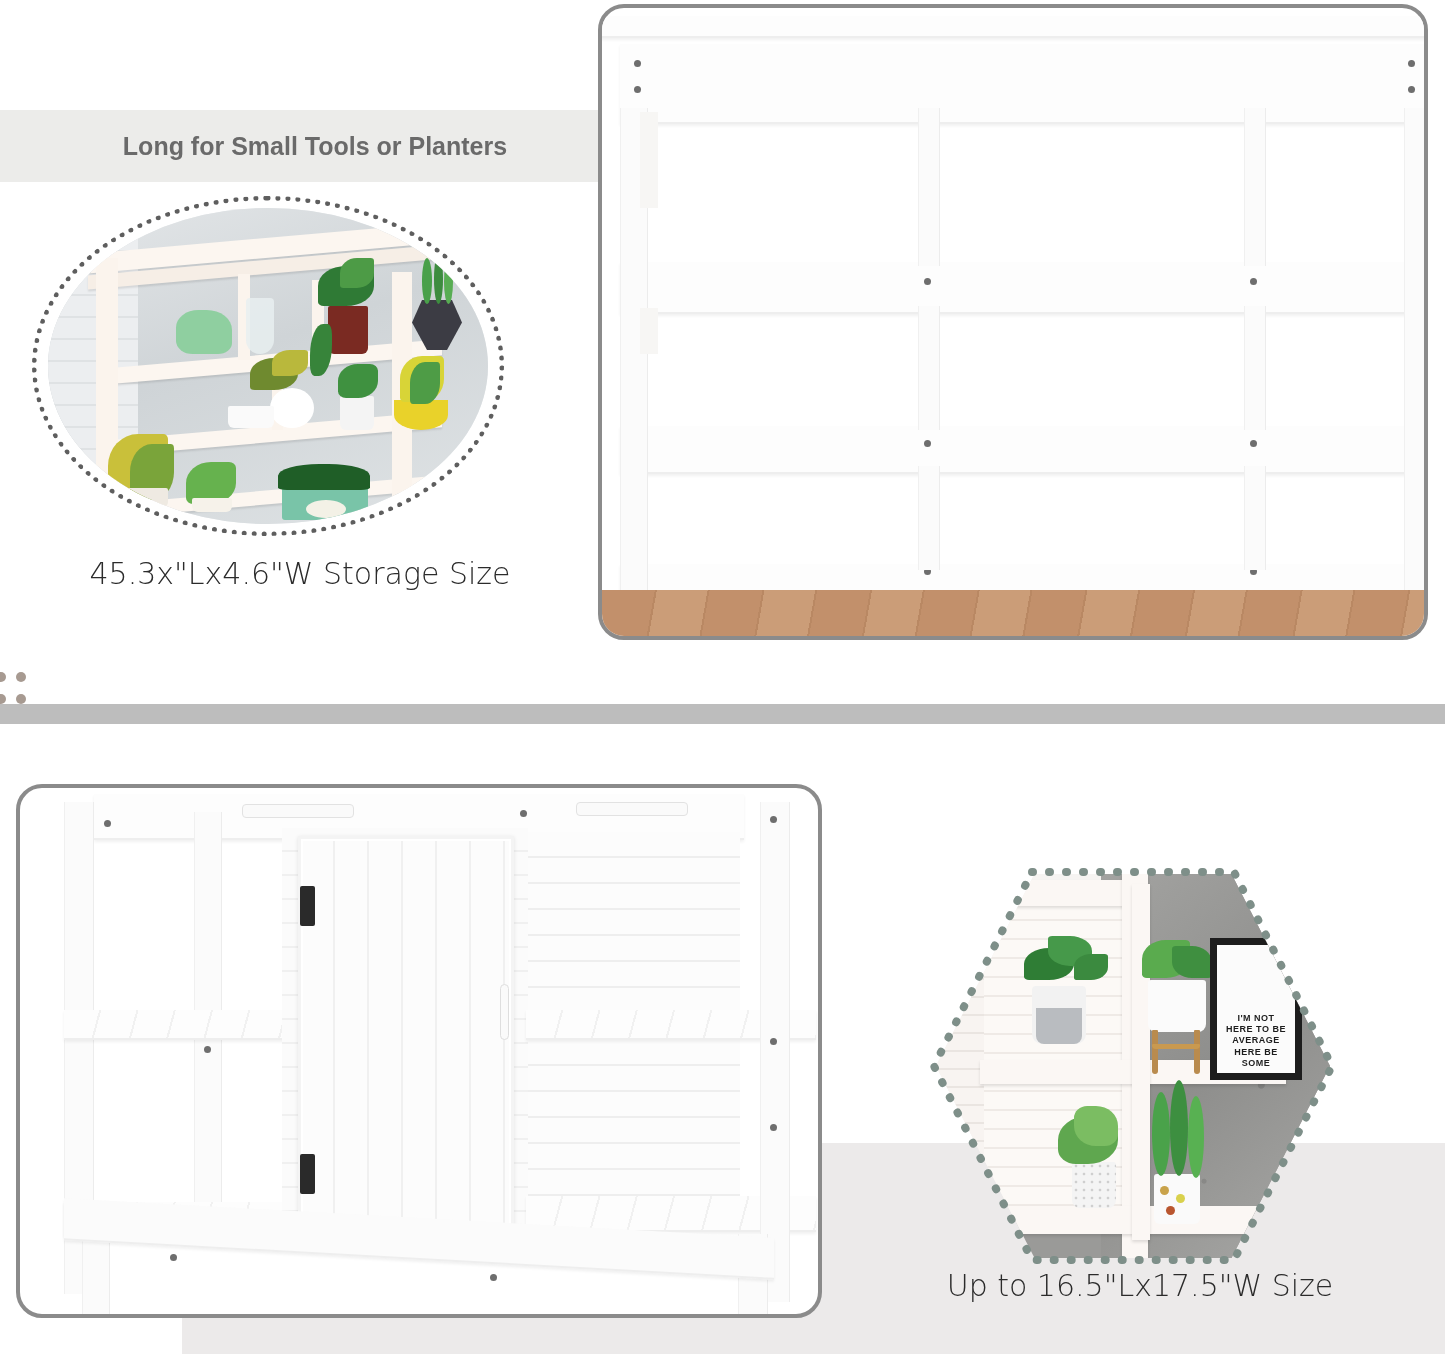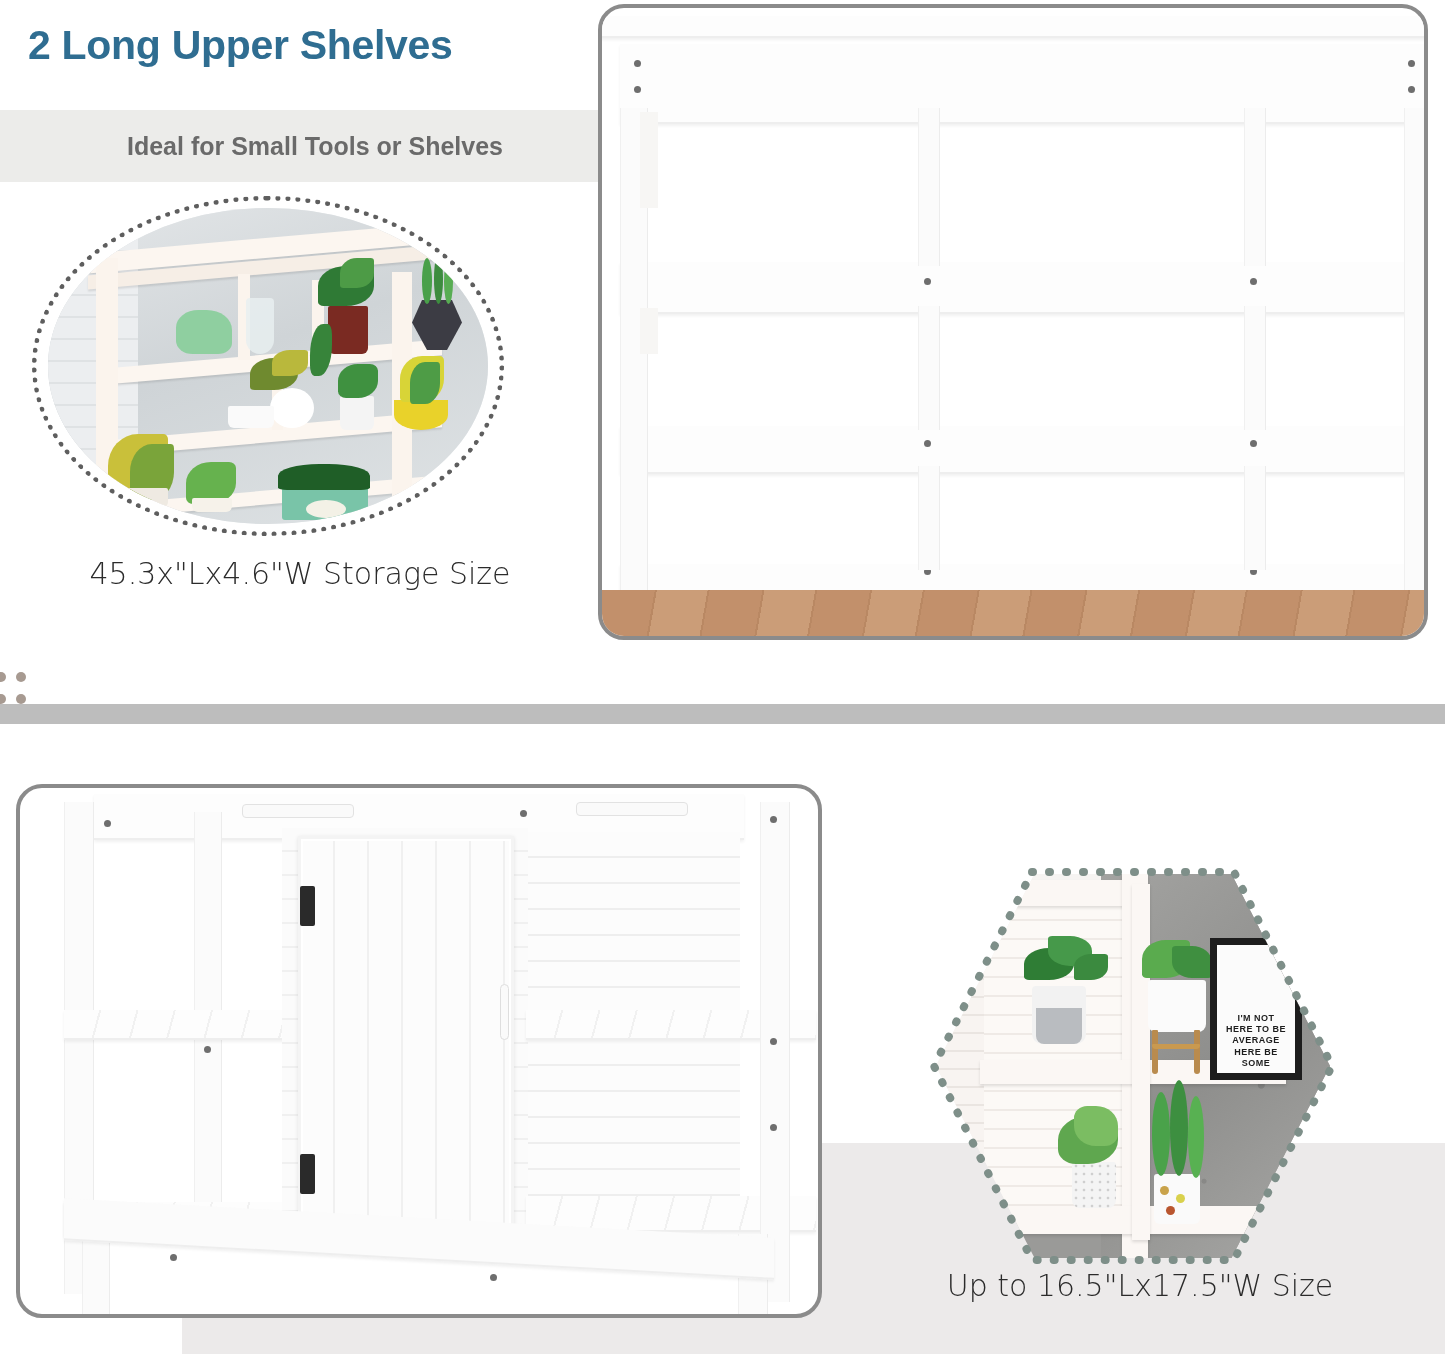--- a/index.html
+++ b/index.html
@@ -269,24 +269,23 @@
     font-family:"Liberation Sans", sans-serif;
   }
 </style>
 </head>
 <body>
 
 <div class="page">
 
   <div class="top-section">
 
-    <div class="heading-1">2 Long Upper Shelves</div>
 
     <div class="subtitle-band">
-      <div class="subtitle-text">Ideal for Small Tools or Shelves</div>
+      <div class="subtitle-text">Long for Small Tools or Planters</div>
     </div>
 
     <div class="oval-wrap">
       <div class="oval-photo">
         <div class="ov-wall"></div>
         <div class="ov-siding"></div>
 
         <div class="ov-unit">
 
           <div class="ov-board" style="left:-34px;top:0;width:356px;height:20px;transform:skewY(-5deg);"></div>

